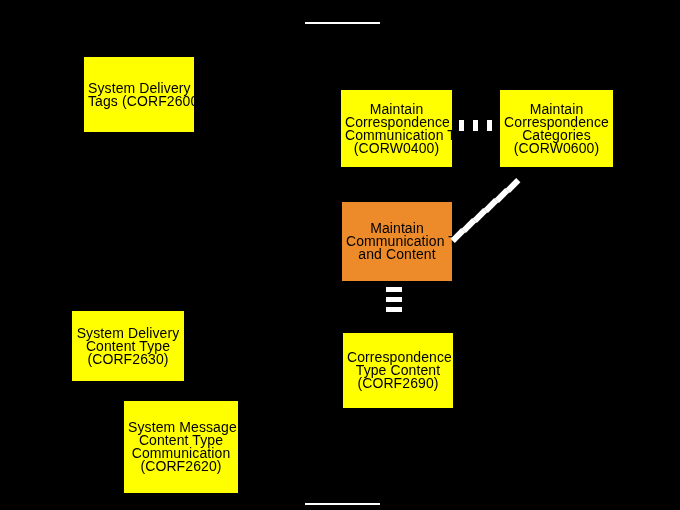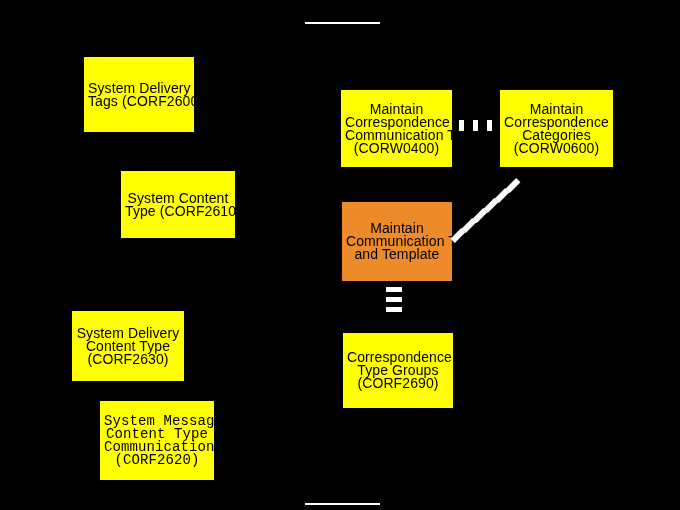--- a/index.html
+++ b/index.html
@@ -76,36 +76,30 @@
 
   <div class="rule" style="left:305px; top:503px; width:75px;"></div>
 
   <div class="node fill-yellow align-center" style="left:84px; top:57px; width:110px; height:75px;">
     <span class="lines">
       <span>System Delivery</span>
       <span>Tags (CORF2600)</span>
     </span>
   </div>
 
-  <div class="node fill-yellow align-center" style="left:121px; top:171px; width:114px; height:67px;">
-    <span class="lines">
-      <span>System Content</span>
-      <span>Type (CORF2610)</span>
-    </span>
-  </div>
 
   <div class="node fill-yellow align-center" style="left:72px; top:311px; width:112px; height:70px;">
     <span class="lines">
       <span>System Delivery</span>
       <span>Content Type</span>
       <span>(CORF2630)</span>
     </span>
   </div>
 
-  <div class="node fill-yellow align-center" style="left:100px; top:401px; width:114px; height:79px;font-family:Liberation Mono, monospace;">
+  <div class="node fill-yellow align-center" style="left:124px; top:401px; width:114px; height:92px;">
     <span class="lines">
       <span>System Message</span>
       <span>Content Type</span>
       <span>Communication</span>
       <span>(CORF2620)</span>
     </span>
   </div>
 
   <div class="node fill-yellow align-center" style="left:341px; top:90px; width:111px; height:77px;">
     <span class="lines">
@@ -122,28 +116,28 @@
       <span>Correspondence</span>
       <span>Categories</span>
       <span>(CORW0600)</span>
     </span>
   </div>
 
   <div class="node fill-orange align-center" style="left:342px; top:202px; width:110px; height:79px;">
     <span class="lines">
       <span>Maintain</span>
       <span>Communication Tags</span>
-      <span>and Template</span>
+      <span>and Content</span>
     </span>
   </div>
 
   <div class="node fill-yellow align-center" style="left:343px; top:333px; width:110px; height:75px;">
     <span class="lines">
       <span>Correspondence</span>
-      <span>Type Groups</span>
+      <span>Type Content</span>
       <span>(CORF2690)</span>
     </span>
   </div>
 
   <div>
     <div class="dash dash-h-seg" style="left:459px; top:120px;"></div>
     <div class="dash dash-h-seg" style="left:473px; top:120px;"></div>
     <div class="dash dash-h-seg" style="left:487px; top:120px;"></div>
   </div>
 

